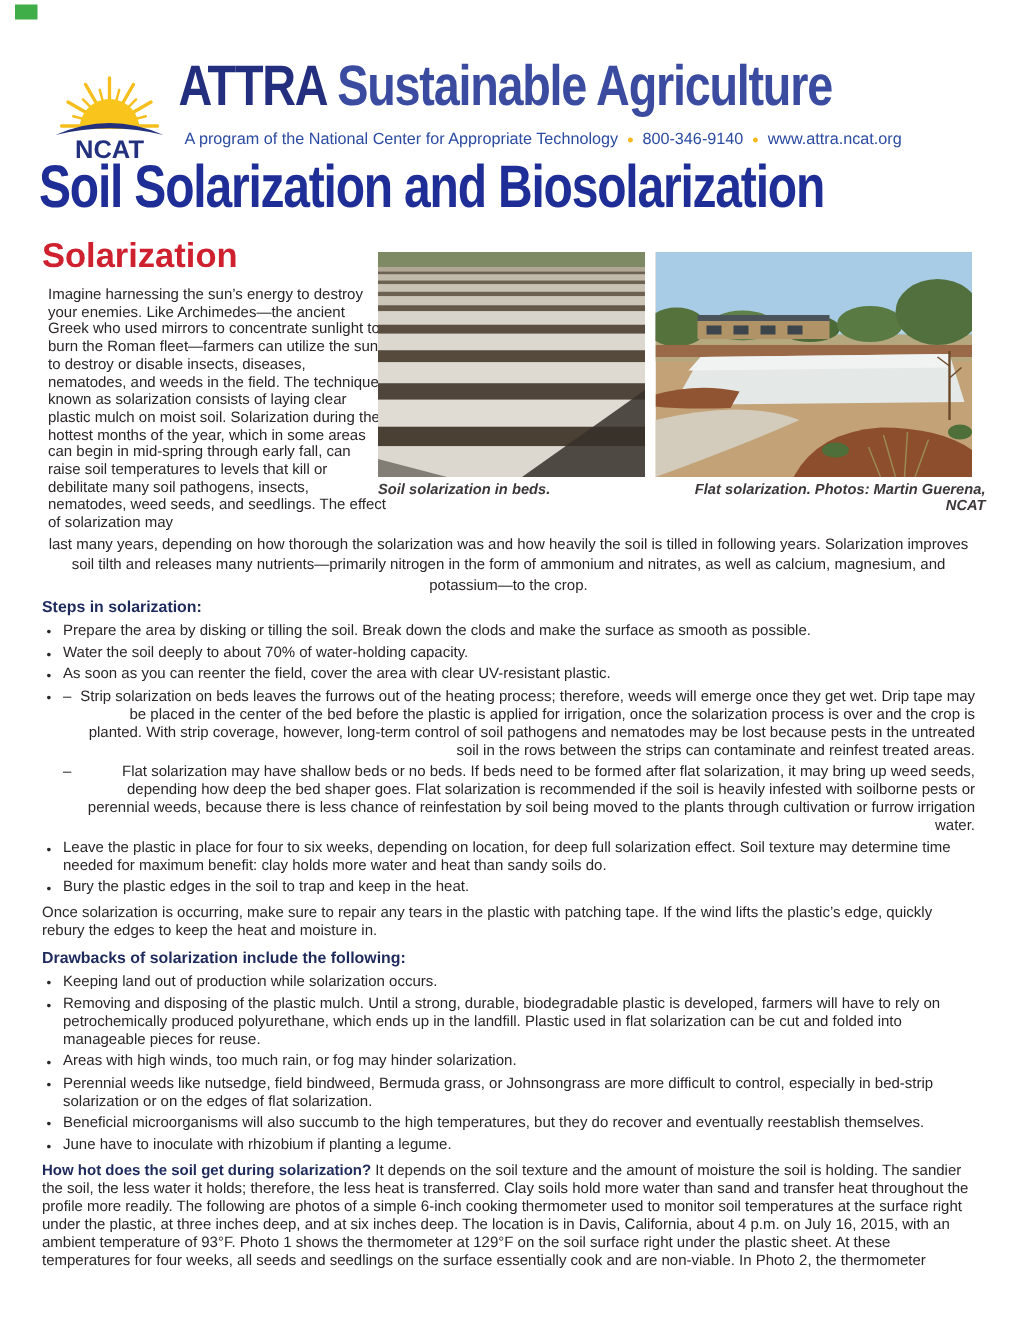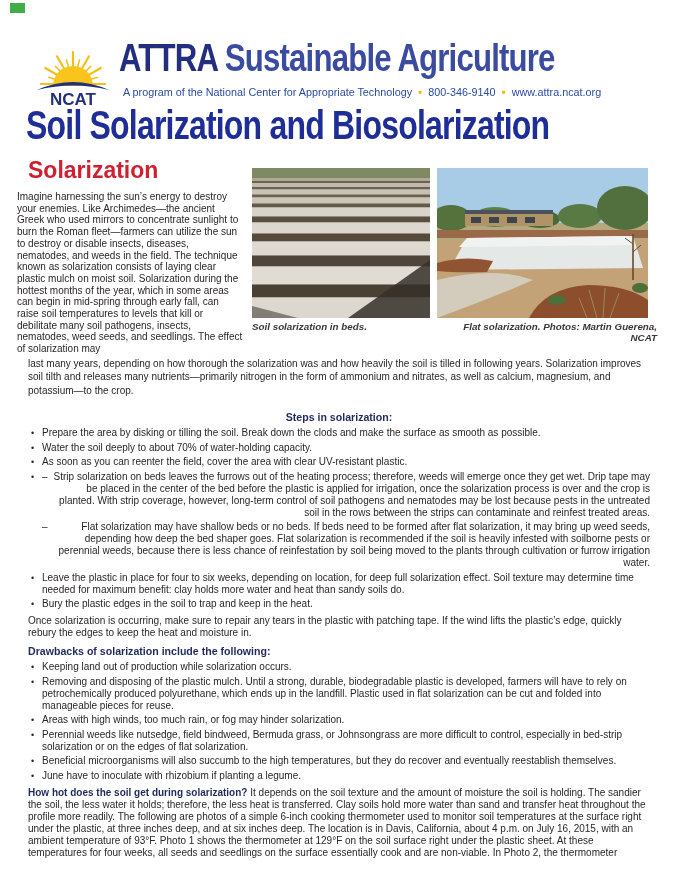--- a/index.html
+++ b/index.html
@@ -9,32 +9,32 @@
   .logo{position:absolute;left:28px;top:34px;width:92px;height:76px;}
   .brand{position:absolute;left:119px;top:37px;font-size:38px;font-weight:bold;white-space:nowrap;
          transform:scaleX(.82);transform-origin:left top;letter-spacing:-1px;}
   .brand .attra{color:#232e7e;}
   .brand .rest{color:#3a4ba0;}
   .tagline{position:absolute;left:123px;top:86px;font-size:10.8px;color:#2b4aa2;white-space:nowrap;}
   .tagline .dot{color:#f5b91e;font-size:12px;margin:0 6px;vertical-align:-1px;}
   .doc-title{position:absolute;left:26px;top:103px;font-size:40px;font-weight:bold;color:#1e2e96;
              white-space:nowrap;transform:scaleX(.80);transform-origin:left top;letter-spacing:-1px;}
   .section-heading{position:absolute;left:28px;top:157px;font-size:23px;font-weight:bold;color:#cf2030;text-align:right;}
-  .intro-col{position:absolute;left:17px;top:191px;width:226px;font-size:10px;line-height:11.7px;}
+  .intro-col{position:absolute;left:32px;top:191px;width:226px;font-size:10px;line-height:11.7px;}
   .photo{position:absolute;top:168px;height:150px;}
   .photo.left{left:252px;width:178px;}
   .photo.right{left:437px;width:211px;}
   .photo svg{display:block;width:100%;height:100%;}
   .caption{position:absolute;top:321px;font-size:9.8px;font-weight:bold;font-style:italic;color:#3c3738;}
   .caption.left{left:252px;width:180px;}
   .caption.right{left:437px;width:220px;text-align:right;}
-  .intro-cont{position:absolute;left:28px;top:357px;width:622px;font-size:10px;line-height:13.4px;}
+  .intro-cont{position:absolute;left:28px;top:357px;width:622px;font-size:10px;line-height:13.4px;text-align:center;}
   .main-flow{position:absolute;left:28px;top:399px;width:622px;font-size:10px;line-height:12px;}
   .subhead{font-weight:bold;color:#1f2a5c;font-size:10.6px;margin:6px 0 4px 0;}
-  .subhead.first{margin-top:12px;text-align:center;}
+  .subhead.first{margin-top:0;}
   ul.blist{list-style:none;margin:0 0 5px 0;padding:0;}
   ul.blist>li{position:relative;padding-left:14px;margin:0 0 2.5px 0;}
   ul.blist>li::before{content:"•";position:absolute;left:3px;top:0;font-size:9px;color:#2a2627;}
   ul.sublist{list-style:none;margin:2px 0 0 0;padding:0;text-align:right;}
   ul.sublist>li{position:relative;padding-left:11px;margin:0 0 2.5px 0;}
   ul.sublist>li::before{content:"–";position:absolute;left:0;top:0;color:#2a2627;}
   .note-para{margin:5px 0 5px 0;}
   .final-para{margin:5px 0 0 0;}
   .lead-bold{font-weight:bold;color:#1f2a5c;}
 </style>

